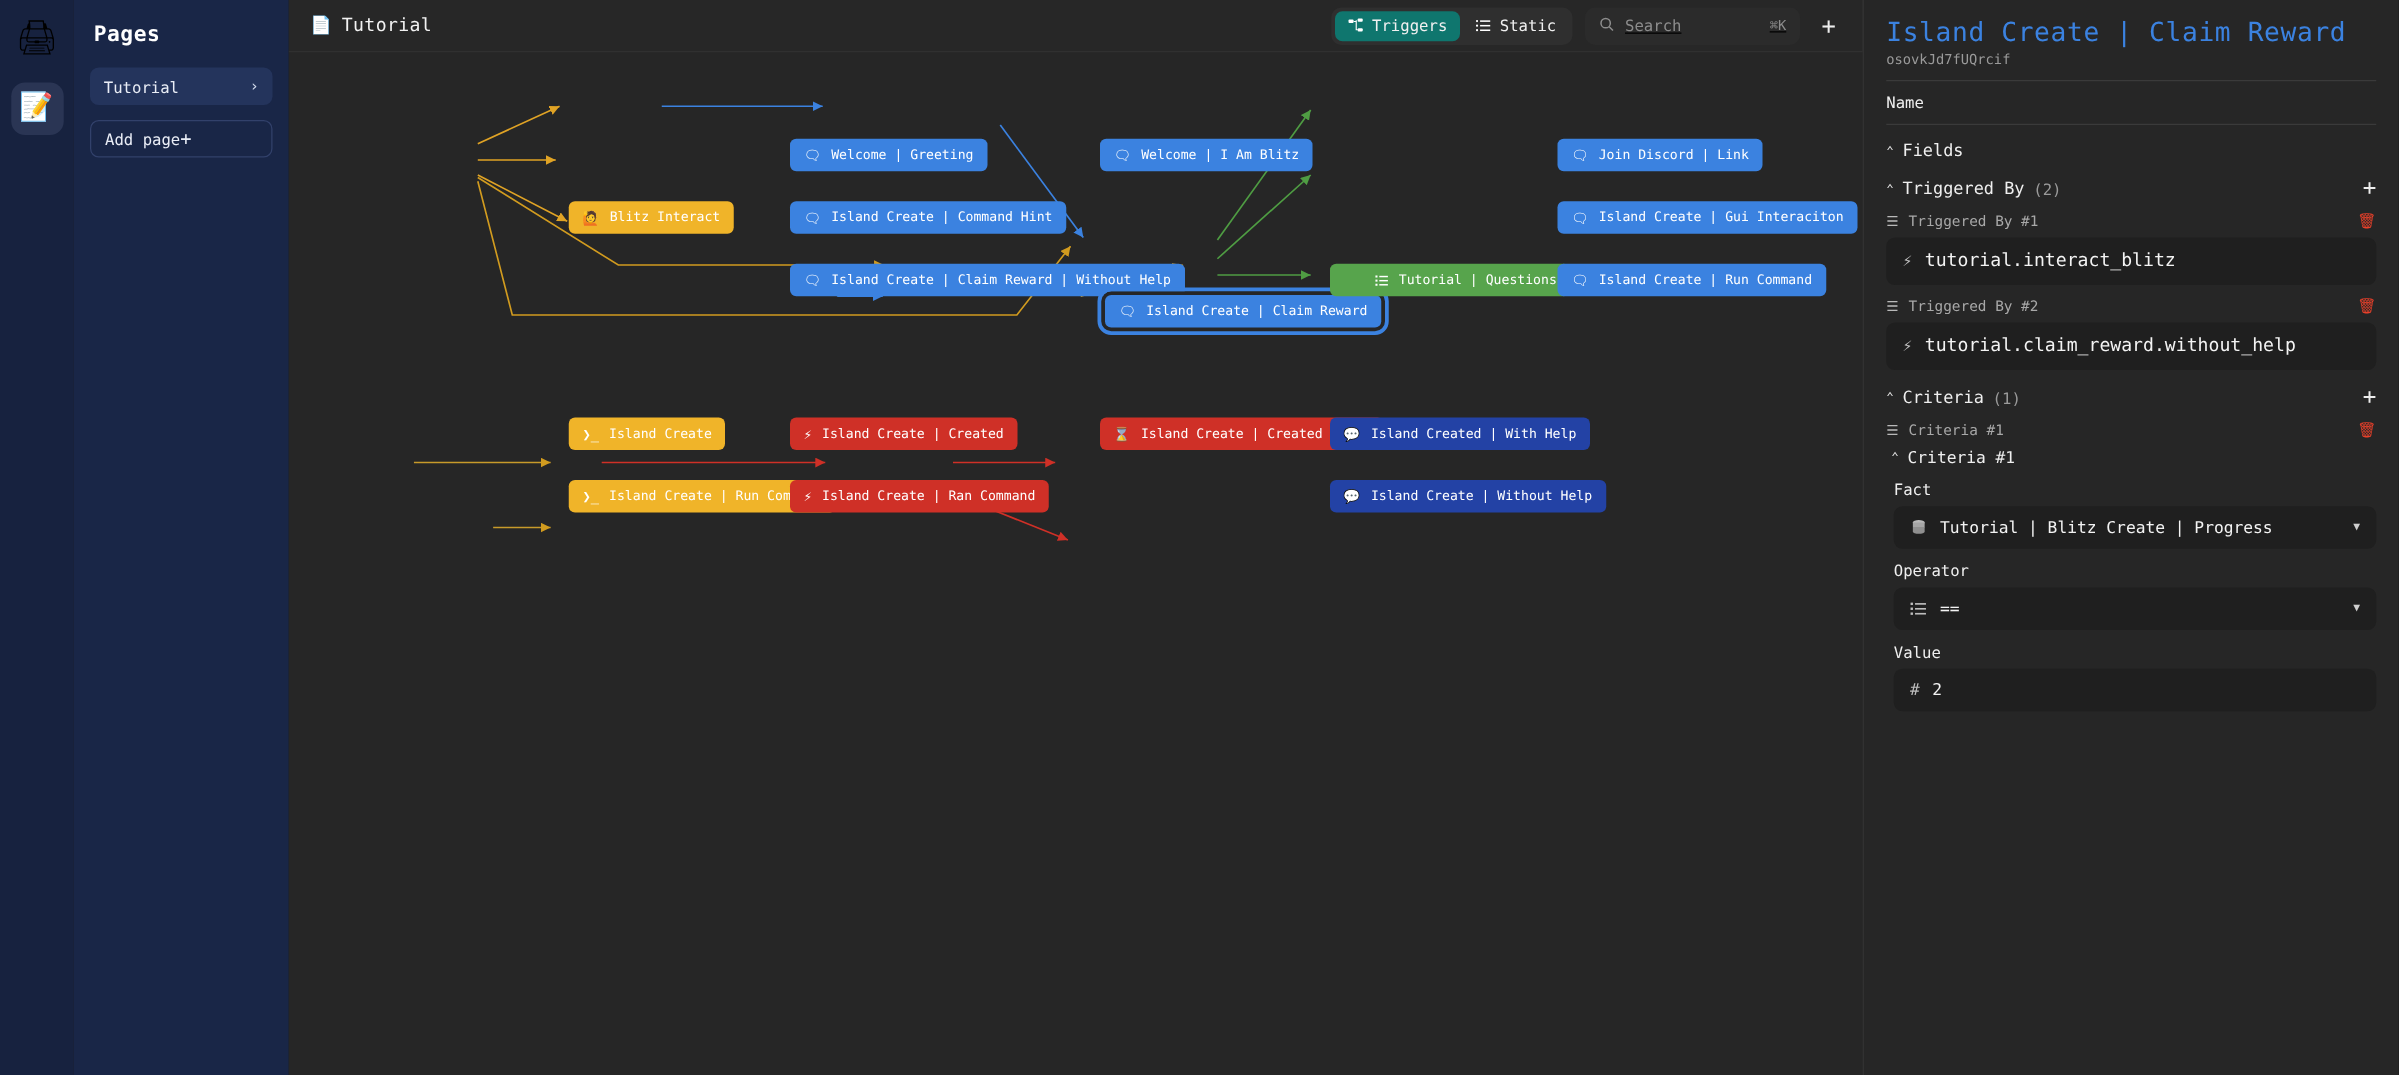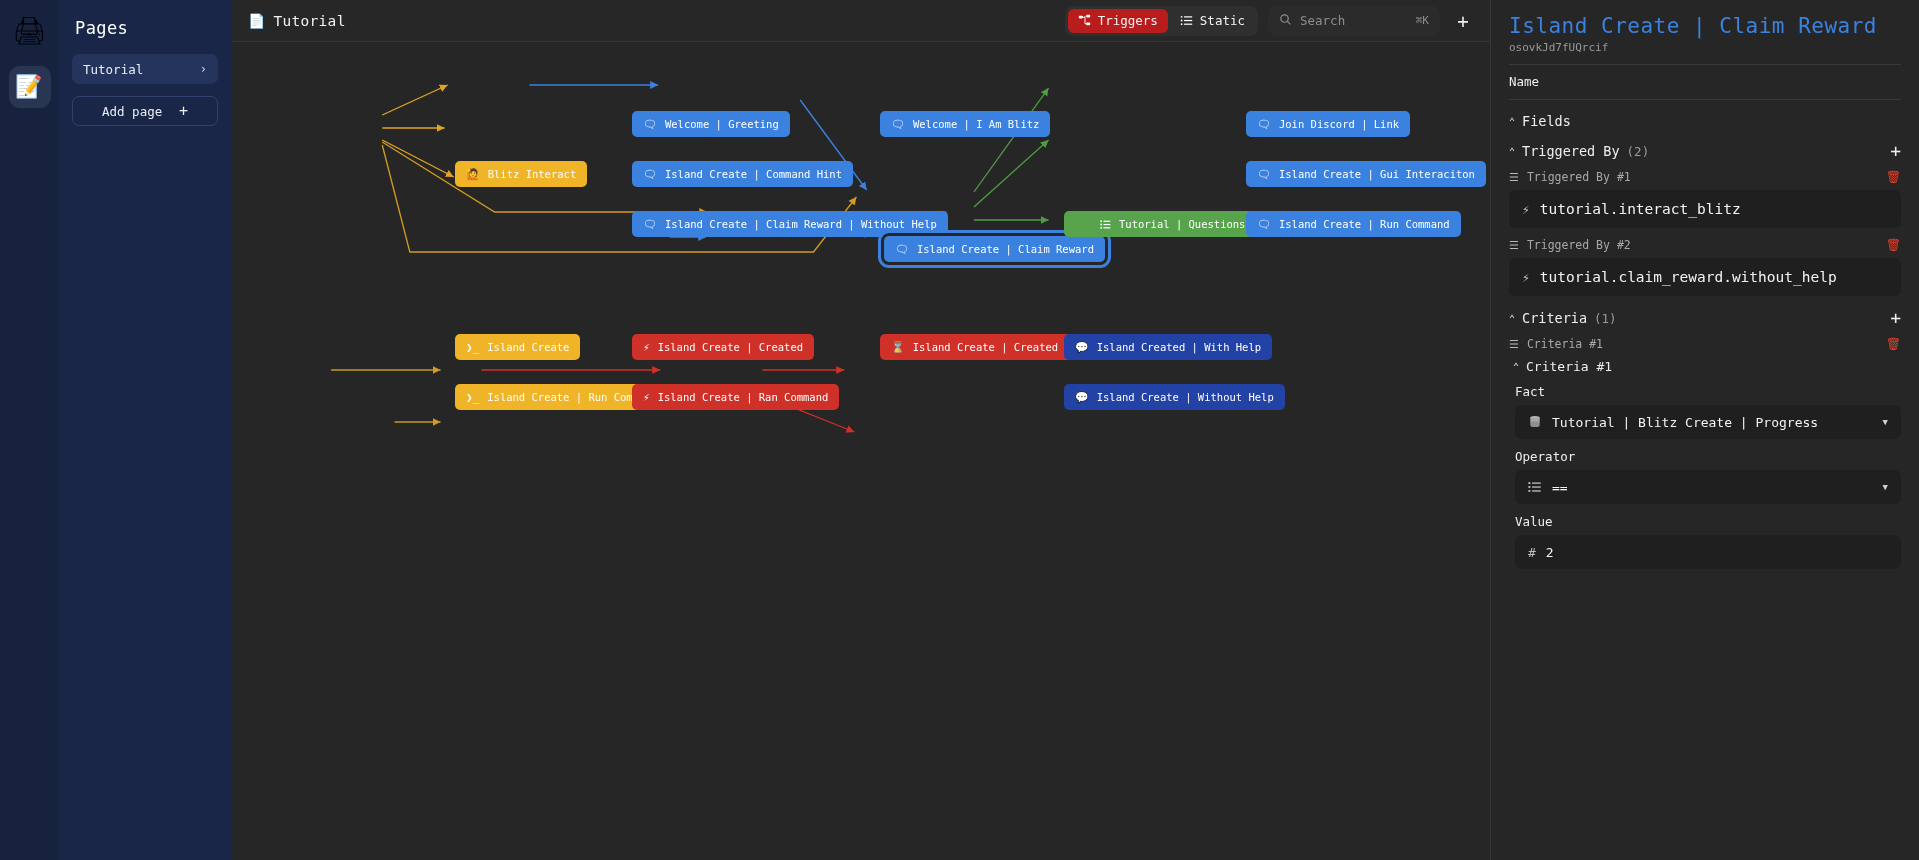--- a/index.html
+++ b/index.html
@@ -31,36 +31,36 @@
     font-size: 22px; line-height: 1; cursor: pointer;
   }
 
   
   .sidebar {
     width: 172px; flex: 0 0 172px; height: 860px;
     background: #192647;
     padding: 14px 13px 0 13px;
   }
   .sidebar-title {
-    color: #ffffff; font-size: 17px; font-weight: normal;
+    color: #ffffff; font-size: 17px; font-weight: bold;
     letter-spacing: .4px; margin: 4px 0 16px 3px;
   }
   .page-item {
     height: 30px; border-radius: 7px;
     background: #24345c;
     display: flex; align-items: center; justify-content: space-between;
     padding: 0 11px; margin-bottom: 12px; cursor: pointer;
   }
   .page-item span.lbl { color: #e9edf6; font-size: 12.5px; }
   .page-item span.chev { color: #cfd8ea; font-size: 12px; }
   .page-add {
     height: 30px; border-radius: 7px;
     border: 1px solid #32416b; background: transparent;
-    display: flex; align-items: center; justify-content: space-between;
-    padding: 0 29px; cursor: pointer;
+    display: flex; align-items: center; 
+    padding: 0 11px; cursor: pointer;
   }
   .page-add span.lbl { color: #e9edf6; font-size: 12.5px; }
   .page-add span.plus { color: #e9edf6; font-size: 15px; line-height: 1; }
 
   
   .center { flex: 1 1 auto; height: 860px; display: flex; flex-direction: column; min-width: 0; }
   .topbar {
     height: 42px; flex: 0 0 42px; background: #272727;
     border-bottom: 1px solid #343434;
     display: flex; align-items: center; padding: 0 14px 0 17px;
@@ -72,26 +72,26 @@
   .topbar-right { display: flex; align-items: center; gap: 10px; }
   .seg {
     display: flex; align-items: center; background: #2f2f2f;
     border-radius: 8px; padding: 3px; gap: 2px;
   }
   .seg-btn {
     display: flex; align-items: center; gap: 7px;
     height: 24px; padding: 0 10px; border-radius: 6px;
     color: #f0f0f0; font-size: 12.5px; cursor: pointer;
   }
-  .seg-btn.active { background: #b91c1c; }
+  .seg-btn.active { background: #0f766e; }
   .seg-ico { font-size: 11px; display: inline-flex; }
   .searchbox {
     display: flex; align-items: center; gap: 8px;
     background: #2b2b2b; border-radius: 8px;
-    height: 30px; width: 172px; padding: 0 11px; cursor: text;
+    height: 30px; width: 172px; padding: 0 11px; cursor: text; text-decoration: underline;
   }
   .searchbox .ph { color: #8d8d8d; font-size: 12.5px; flex: 1 1 auto; }
   .searchbox .kbd { color: #8d8d8d; font-size: 11px; }
   .plus-btn {
     width: 26px; height: 26px; display: flex;
     align-items: center; justify-content: center;
     color: #ededed; font-size: 19px; cursor: pointer;
   }
 
   

